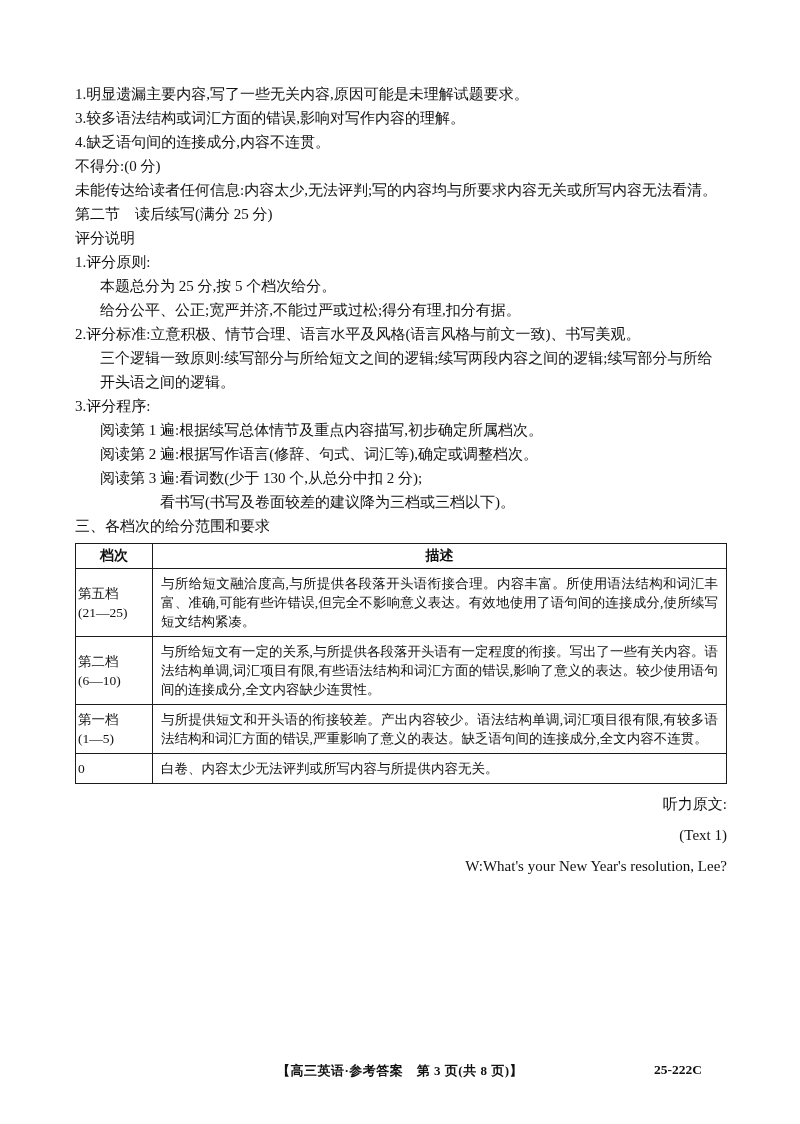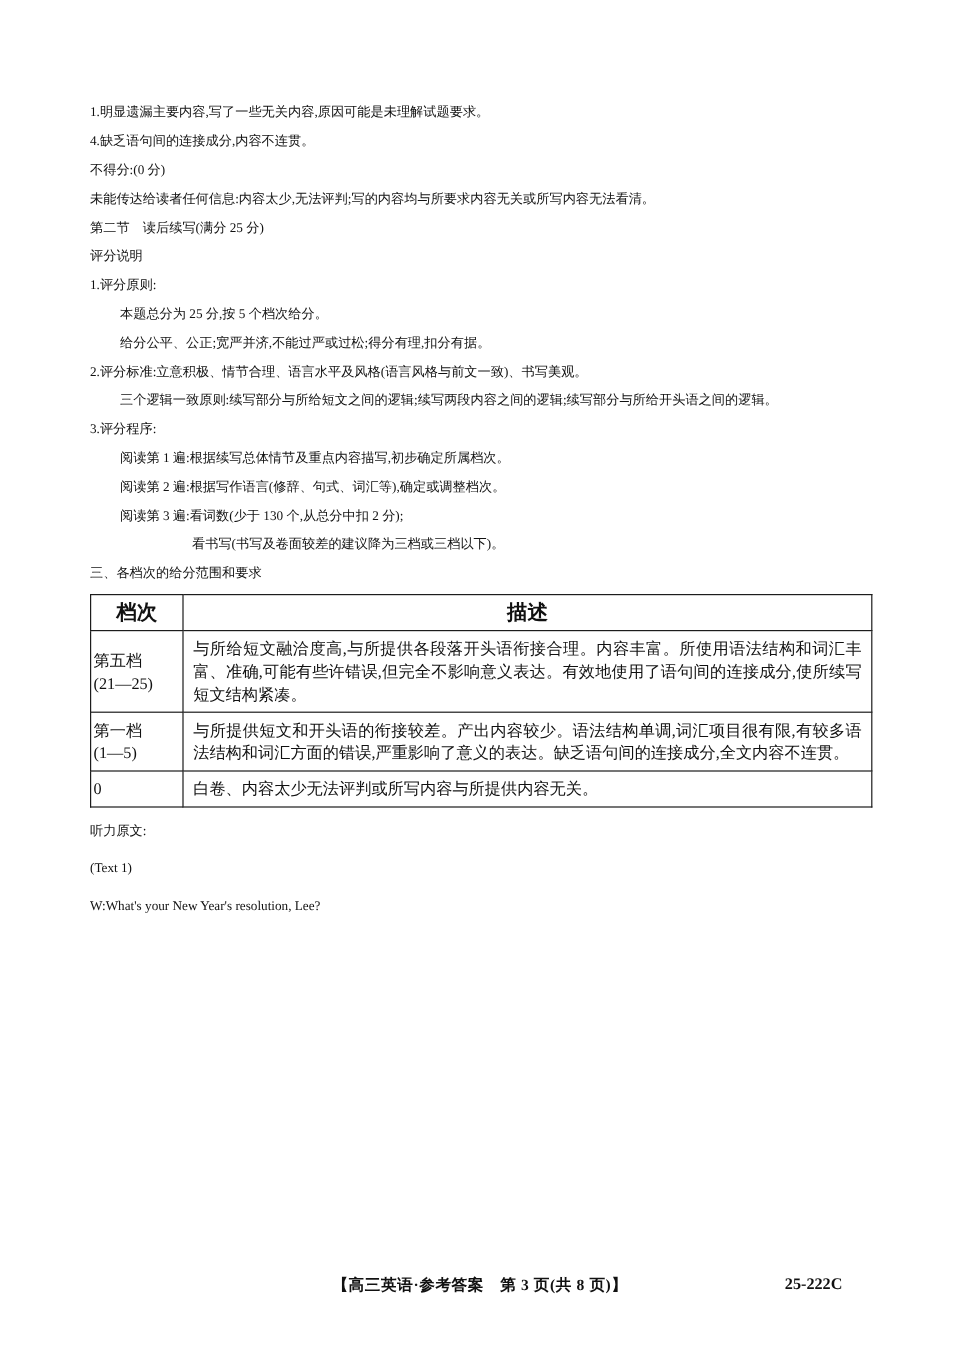--- a/index.html
+++ b/index.html
@@ -13,35 +13,35 @@
     width: 800px; height: 1124px;
     background: #ffffff;
     color: #111111;
     overflow: hidden;
   }
   .content {
     position: absolute;
     left: 75px; top: 82px;
     width: 652px;
   }
-  .ln { font-size: 11px; line-height: 24px; margin: 0; }
+  .ln { font-size: 15px; line-height: 24px; margin: 0; }
   .bold { font-weight: normal; }
   .ind1 { padding-left: 25px; }
   .ind2 { padding-left: 85px; }
-  .sp   { margin-top: 7px; }
+  .sp   { margin-top: 7px; text-align: right; }
 
   table.rubric {
     border-collapse: collapse;
     width: 652px;
     margin: 5px 0 8px 0;
     table-layout: fixed;
   }
   table.rubric th, table.rubric td { border: 1.4px solid #1c1c1c; }
   table.rubric th {
-    font-size: 17px; font-weight: bold;
+    font-size: 14px; font-weight: bold;
     padding: 3px 4px; text-align: center;
   }
   table.rubric col.c-level { width: 77px; }
   td.level {
     font-size: 13.5px; line-height: 19px;
     vertical-align: middle;
     padding: 4px 2px;
   }
   td.desc {
     font-size: 13.5px; line-height: 19px;
@@ -65,20 +65,21 @@
     font-weight: bold;
   }
 </style>
 </head>
 <body>
 
 <div class="page">
   <div class="content">
 
     <p class="ln">1.明显遗漏主要内容,写了一些无关内容,原因可能是未理解试题要求。</p>
+    <p class="ln">3.较多语法结构或词汇方面的错误,影响对写作内容的理解。</p>
     <p class="ln">4.缺乏语句间的连接成分,内容不连贯。</p>
 
     <p class="ln">不得分:(0 分)</p>
     <p class="ln">未能传达给读者任何信息:内容太少,无法评判;写的内容均与所要求内容无关或所写内容无法看清。</p>
 
     <p class="ln bold">第二节　读后续写(满分 25 分)</p>
     <p class="ln bold">评分说明</p>
 
     <p class="ln">1.评分原则:</p>
     <p class="ln ind1">本题总分为 25 分,按 5 个档次给分。</p>
@@ -109,20 +110,27 @@
       <tbody>
         <tr>
           <td class="level">
             <div>第五档</div>
             <div>(21—25)</div>
           </td>
           <td class="desc">与所给短文融洽度高,与所提供各段落开头语衔接合理。内容丰富。所使用语法结构和词汇丰富、准确,可能有些许错误,但完全不影响意义表达。有效地使用了语句间的连接成分,使所续写短文结构紧凑。</td>
         </tr>
         <tr>
           <td class="level">
+            <div>第二档</div>
+            <div>(6—10)</div>
+          </td>
+          <td class="desc">与所给短文有一定的关系,与所提供各段落开头语有一定程度的衔接。写出了一些有关内容。语法结构单调,词汇项目有限,有些语法结构和词汇方面的错误,影响了意义的表达。较少使用语句间的连接成分,全文内容缺少连贯性。</td>
+        </tr>
+        <tr>
+          <td class="level">
             <div>第一档</div>
             <div>(1—5)</div>
           </td>
           <td class="desc">与所提供短文和开头语的衔接较差。产出内容较少。语法结构单调,词汇项目很有限,有较多语法结构和词汇方面的错误,严重影响了意义的表达。缺乏语句间的连接成分,全文内容不连贯。</td>
         </tr>
         <tr>
           <td class="level">
             <div>0</div>
           </td>
           <td class="desc">白卷、内容太少无法评判或所写内容与所提供内容无关。</td>

